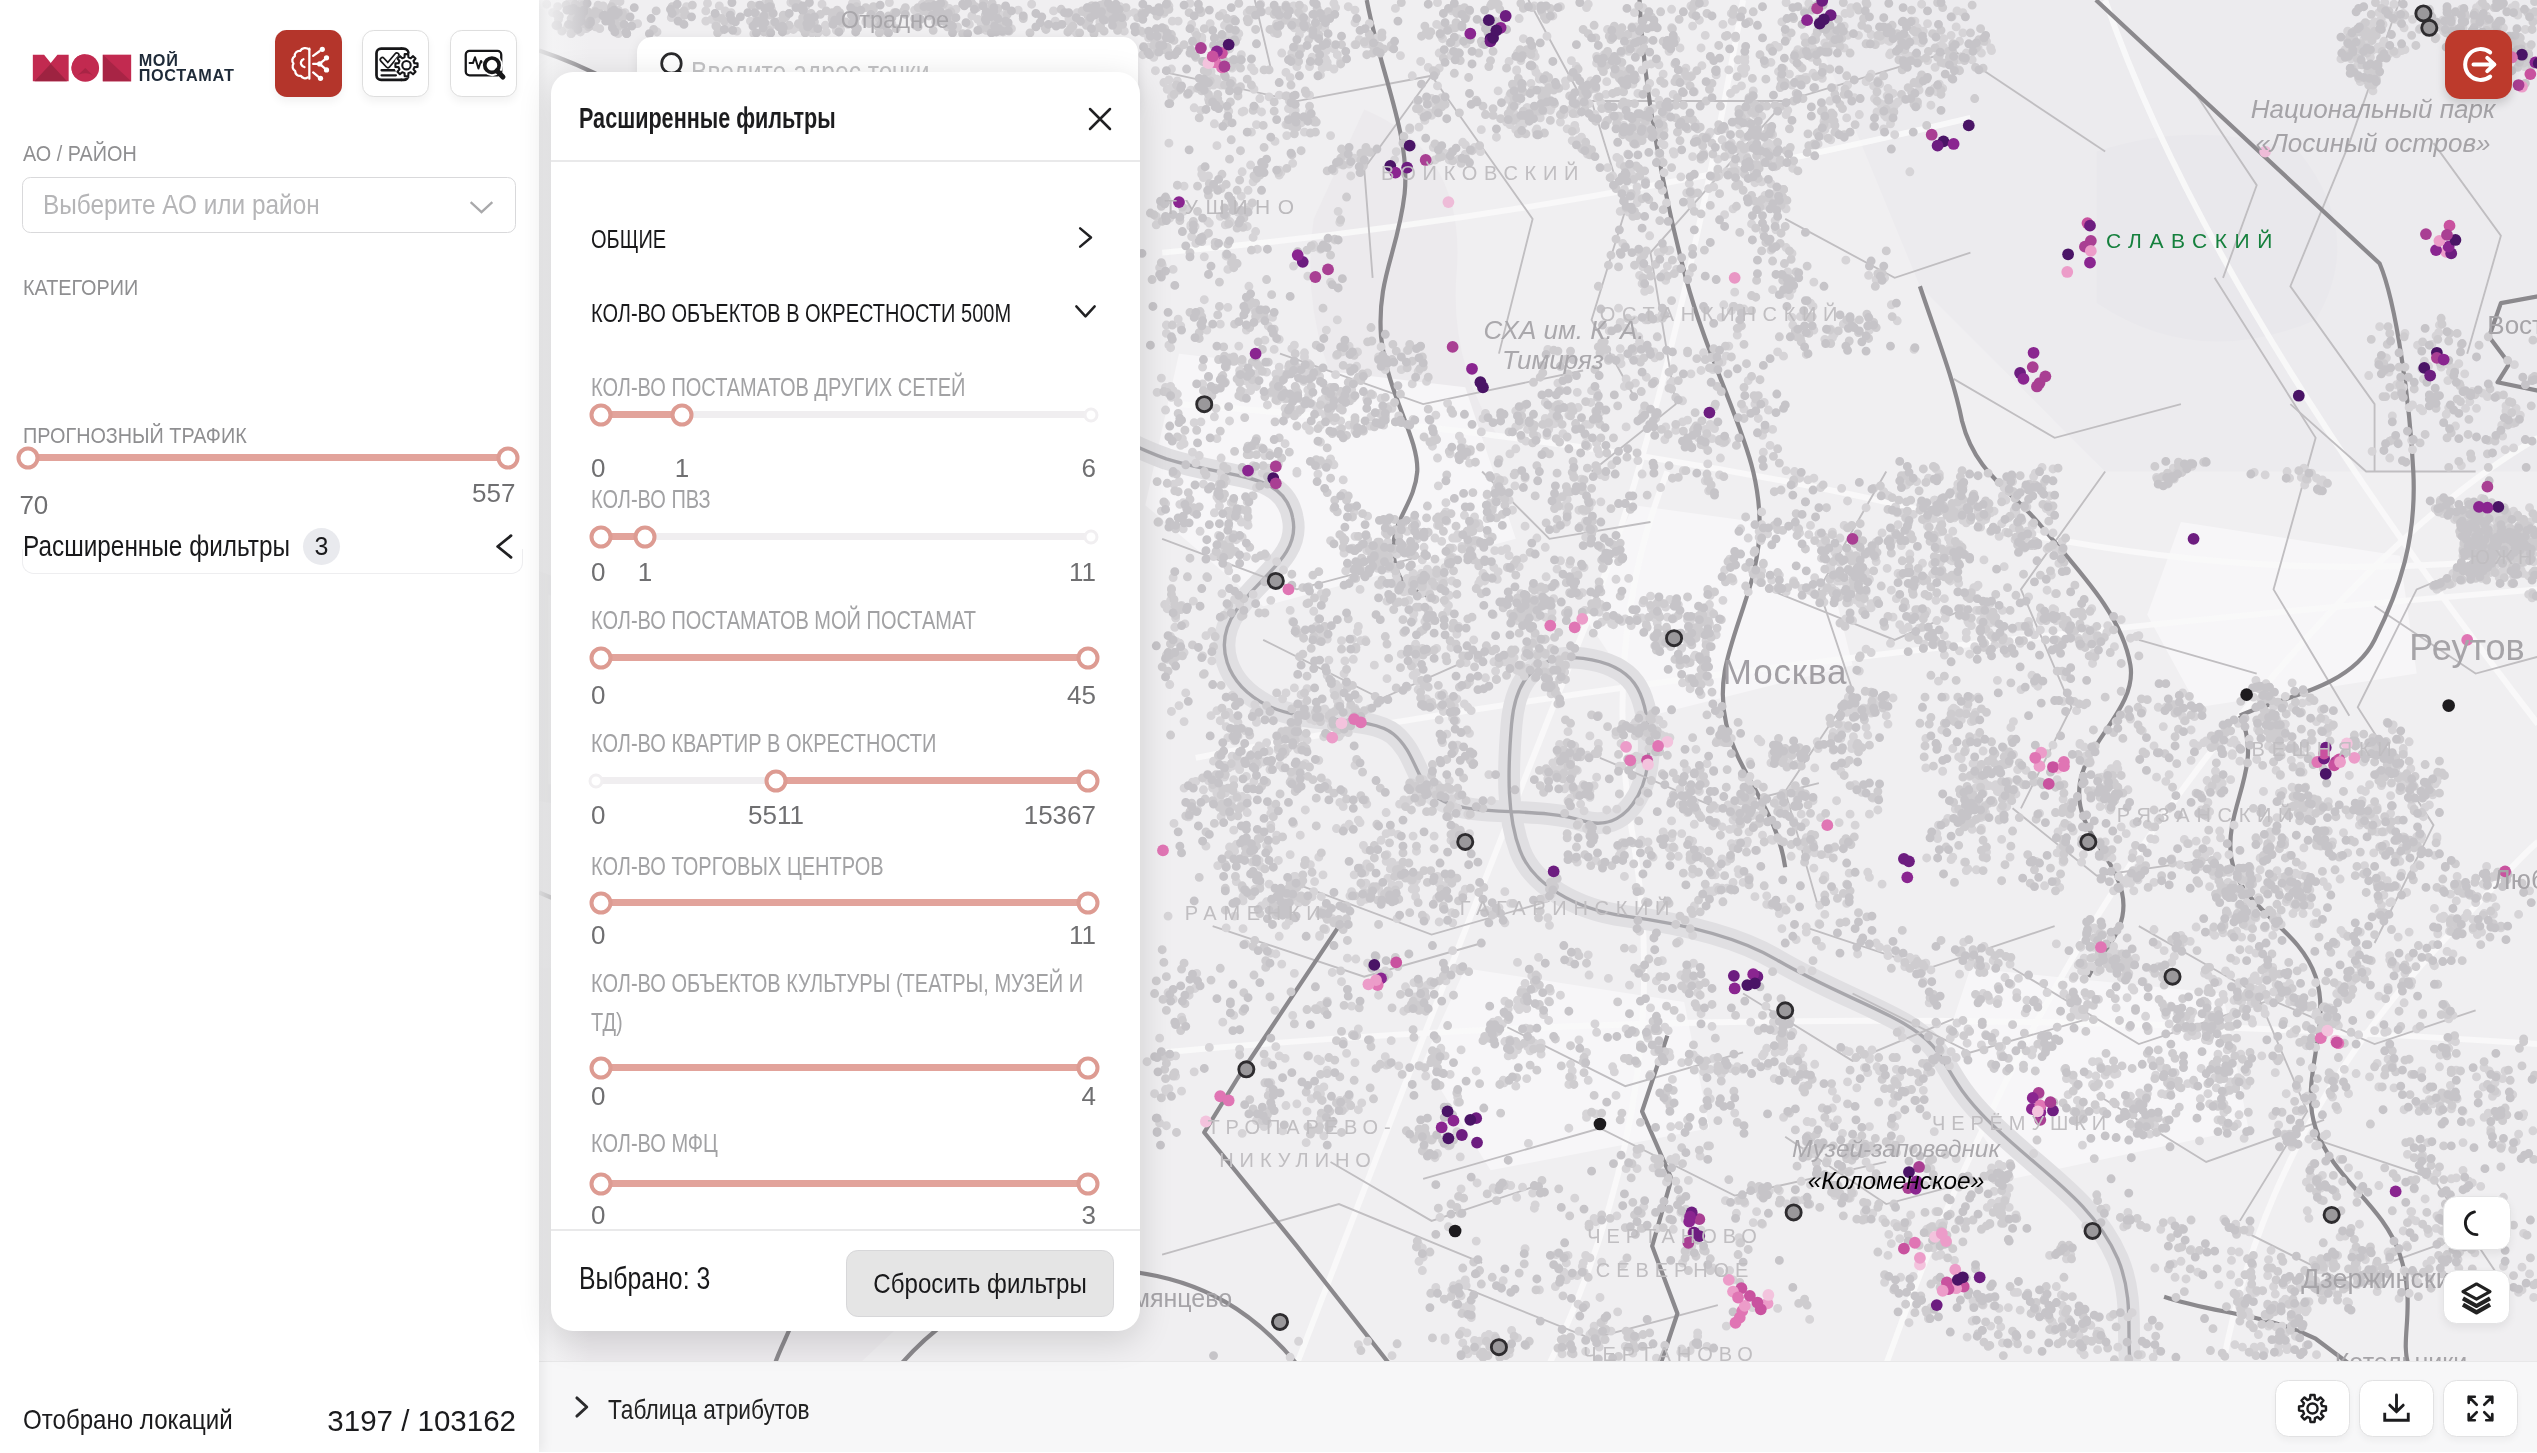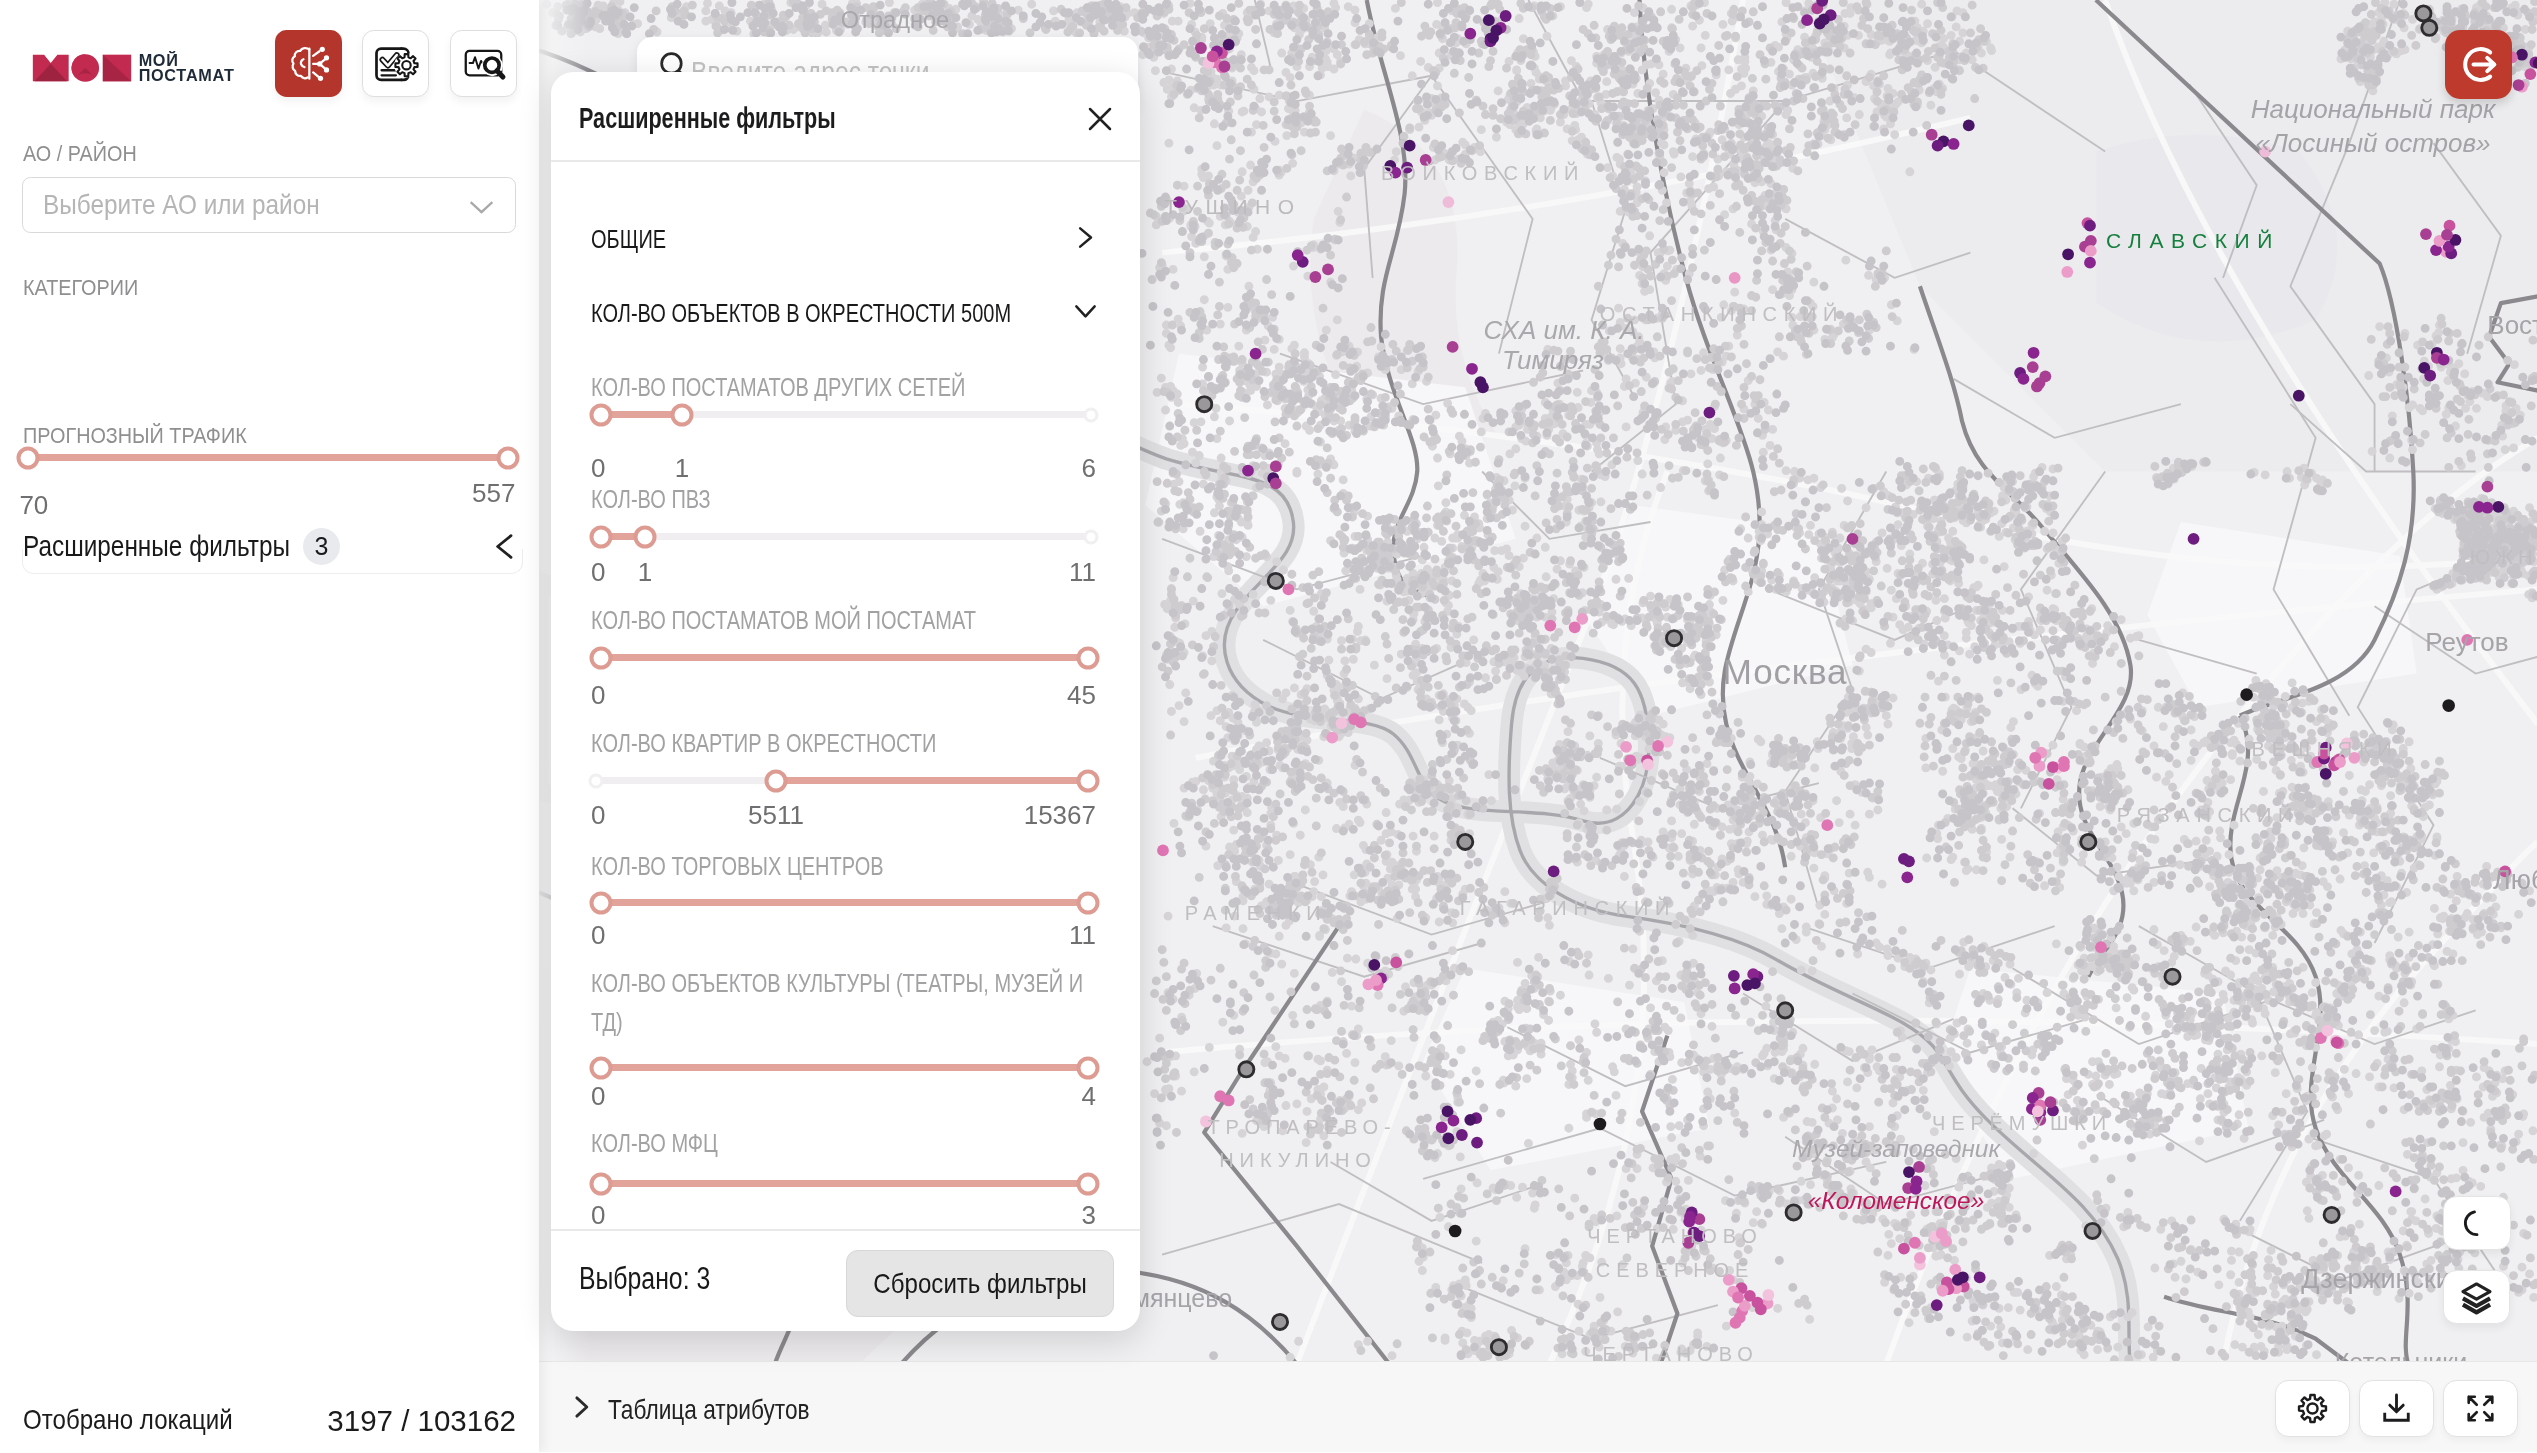--- a/index.html
+++ b/index.html
@@ -423,31 +423,31 @@
 <div class="mlabel" style="left:895px;top:6.7px;font-size:23.6px;color:#a8a6aa;">Отрадное</div>
 <div class="mlabel" style="left:2193px;top:229px;font-size:21px;color:#15803d;letter-spacing:7.6px;">СЛАВСКИЙ</div>
 <div class="mlabel" style="left:2373px;top:94px;font-size:26px;color:#a5a3a7;font-style:italic;">Национальный парк</div>
 <div class="mlabel" style="left:2373px;top:128px;font-size:26px;color:#a5a3a7;font-style:italic;">«Лосиный остров»</div>
 <div class="mlabel" style="left:1233px;top:195px;font-size:21px;color:#bcbabd;letter-spacing:7.6px;">ТУШИНО</div>
 <div class="mlabel" style="left:1483px;top:162px;font-size:20px;color:#c0bec1;letter-spacing:6.7px;">ВОЙКОВСКИЙ</div>
 <div class="mlabel" style="left:1564px;top:315px;font-size:26px;color:#aaa8ac;font-style:italic;">СХА им. К. А.</div>
 <div class="mlabel" style="left:1553px;top:345px;font-size:26px;color:#aaa8ac;font-style:italic;">Тимиряз</div>
 <div class="mlabel" style="left:1722px;top:303px;font-size:20px;color:#c0bec1;letter-spacing:6.7px;">ОСТАНКИНСКИЙ</div>
 <div class="mlabel" style="left:1785px;top:652px;font-size:35px;color:#a29fa4;letter-spacing:0.8px;">Москва</div>
-<div class="mlabel" style="left:2467px;top:627px;font-size:26px;color:#a6a4a8;">Реутов</div>
+<div class="mlabel" style="left:2467px;top:627px;font-size:36px;color:#a6a4a8;">Реутов</div>
 <div class="mlabel" style="left:2553px;top:310px;font-size:26px;color:#a6a4a8;">Восточный</div>
 <div class="mlabel" style="left:2325px;top:738px;font-size:20px;color:#c0bec1;letter-spacing:6.7px;">ВЕШНЯКИ</div>
 <div class="mlabel" style="left:2208px;top:804px;font-size:20px;color:#c0bec1;letter-spacing:6.7px;">РЯЗАНСКИЙ</div>
 <div class="mlabel" style="left:1568px;top:897px;font-size:20px;color:#c0bec1;letter-spacing:6.7px;">ГАГАРИНСКИЙ</div>
 <div class="mlabel" style="left:1256px;top:902px;font-size:20px;color:#c0bec1;letter-spacing:6.7px;">РАМЕНКИ</div>
 <div class="mlabel" style="left:1302px;top:1116px;font-size:20px;color:#c0bec1;letter-spacing:5.9px;">ТРОПАРЁВО-</div>
 <div class="mlabel" style="left:1298px;top:1149px;font-size:20px;color:#c0bec1;letter-spacing:5.9px;">НИКУЛИНО</div>
 <div class="mlabel" style="left:2022px;top:1112px;font-size:20px;color:#c0bec1;letter-spacing:5.9px;">ЧЕРЁМУШКИ</div>
 <div class="mlabel" style="left:1896px;top:1135px;font-size:24.4px;color:#aaa8ac;font-style:italic;">Музей-заповедник</div>
-<div class="mlabel" style="left:1896px;top:1167px;font-size:24.4px;color:#be185d;font-style:italic;margin-top:20px;">«Коломенское»</div>
+<div class="mlabel" style="left:1896px;top:1167px;font-size:24.4px;color:#000000;font-style:italic;">«Коломенское»</div>
 <div class="mlabel" style="left:1168px;top:1284px;font-size:25px;color:#a6a4a8;">Румянцево</div>
 <div class="mlabel" style="left:2401px;top:1348px;font-size:25px;color:#a6a4a8;">Котельники</div>
 <div class="mlabel" style="left:2376px;top:1264px;font-size:27px;color:#a6a4a8;">Дзержински</div>
 <div class="mlabel" style="left:2527px;top:865px;font-size:27px;color:#a6a4a8;">Любе</div>
 <div class="mlabel" style="left:2523px;top:546px;font-size:20px;color:#c0bec1;letter-spacing:5px;">ЮЖНОЕ</div>
 <div class="mlabel" style="left:1675px;top:1225px;font-size:20px;color:#c0bec1;letter-spacing:5.9px;">ЧЕРТАНОВО</div>
 <div class="mlabel" style="left:1675px;top:1259px;font-size:20px;color:#c0bec1;letter-spacing:5.9px;">СЕВЕРНОЕ</div>
 <div class="mlabel" style="left:1671px;top:1343px;font-size:20px;color:#c0bec1;letter-spacing:5.9px;">ЧЕРТАНОВО</div>
 
 <div id="bottombar">

